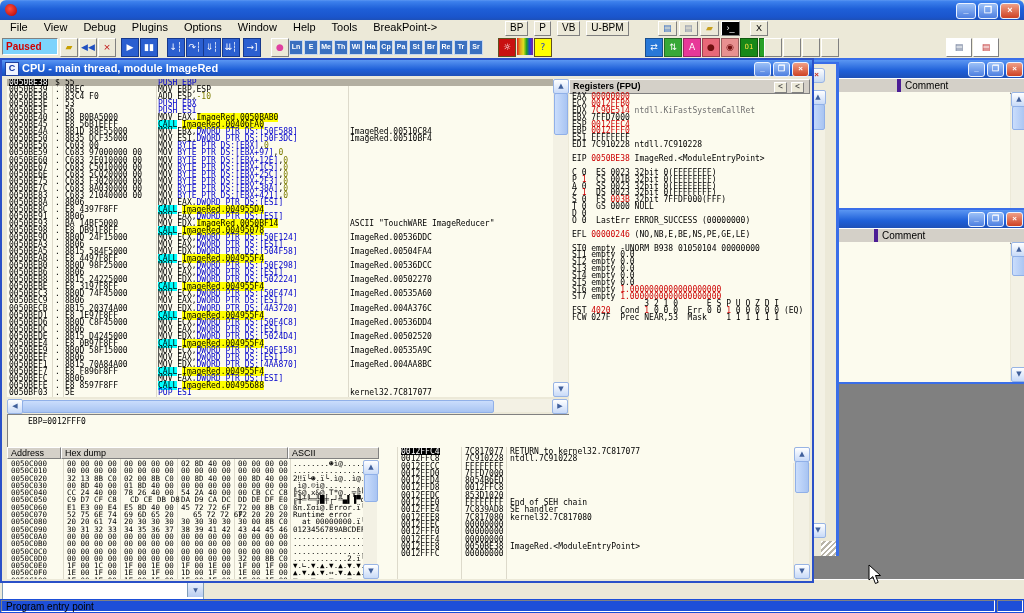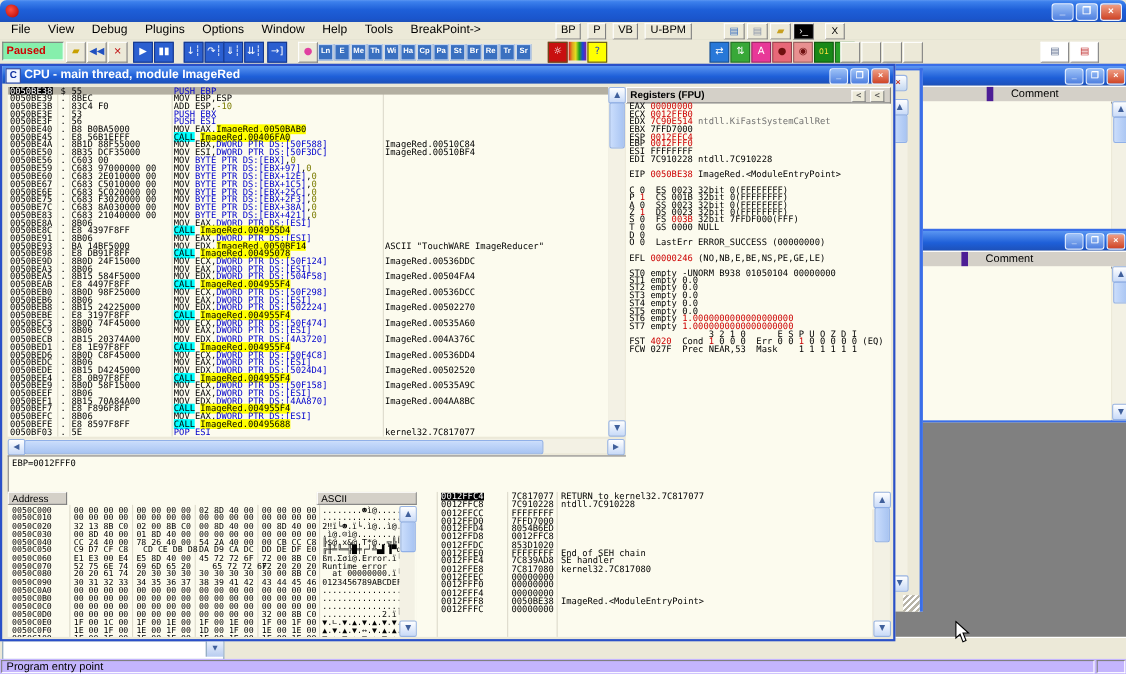--- a/index.html
+++ b/index.html
@@ -26,41 +26,41 @@
   .raised{border:1px solid;border-color:#FFFFFF #808080 #808080 #FFFFFF;background:#ECE9D8;}
   .sunken{border:1px solid;border-color:#808080 #FFFFFF #FFFFFF #808080;}
   .menu-btns{position:absolute;left:505px;top:1px;display:flex;gap:6px;align-items:flex-end;}
   .menu-btn{height:13px;padding:0 4px;font-size:10px;line-height:12px;}
   .menu-icons{position:absolute;left:658px;top:1px;display:flex;gap:2px;}
   .micon{width:17px;height:13px;text-align:center;font-size:9px;line-height:12px;}
   .menu-x{position:absolute;left:750px;top:1px;width:16px;height:13px;text-align:center;
     font-size:9px;line-height:12px;}
   
   .toolbar{position:absolute;left:0;top:36px;width:1024px;height:22px;background:#ECE9D8;}
-  .paused{position:absolute;left:2px;top:2px;width:51px;height:15px;background:#86efac;
+  .paused{position:absolute;left:2px;top:2px;width:51px;height:15px;background:#7dd3fc;
     color:#D00000;font:bold 10px/15px "Liberation Sans",sans-serif;padding-left:3px;}
   .tb-group{position:absolute;top:2px;display:flex;gap:1px;}
   .tb-btn{width:16px;height:17px;text-align:center;font-size:9px;line-height:16px;
     font-family:"DejaVu Sans",sans-serif;overflow:hidden;}
   .tb-btn.blue{background:#2B5FD0;border:1px solid #16388C;color:#fff;}
   .letters{position:absolute;left:289px;top:4px;display:flex;gap:1px;}
   .lbtn{width:12px;height:13px;background:#3A70C0;border:1px solid #C8D8F0;
     color:#fff;font:bold 7px/12px "Liberation Sans",sans-serif;text-align:center;}
   .rainbow{background:linear-gradient(90deg,#E02020,#E0A020,#E0E020,#20A020,#2040E0,#8020A0)!important;}
   
   .mdi{position:absolute;left:0;top:58px;width:1024px;height:521px;background:#808080;}
   
   .sidewin{position:absolute;background:#ECE9D8;border:2px solid #3A6EE8;z-index:1;}
   .sw-title{position:relative;height:18px;
     background:linear-gradient(180deg,#5A96F2,#1E5FD8 60%,#1D50B8);}
   .sw-ctrls{position:absolute;right:3px;top:2px;display:flex;gap:2px;}
   .sw-header{position:relative;height:14px;background:#D4D0C8;
     border:1px solid;border-color:#FFF #808080 #808080 #FFF;
     font:10px/13px "Liberation Sans",sans-serif;}
-  .sw-h2{position:absolute;top:0;bottom:0;border-left:6px solid #4c1d95;padding-left:16px;}
+  .sw-h2{position:absolute;top:0;bottom:0;border-left:4px solid #4c1d95;padding-left:4px;}
   .sw-list{position:absolute;left:0;right:16px;bottom:0;background:#FCFBEE;}
   
   .sb{position:absolute;background:#F3F1E4;}
   .sb-btn{position:absolute;left:0;width:14px;height:13px;
     background:linear-gradient(#FFFFFF,#C8DAF8);border:1px solid #98B4E4;border-radius:2px;
     color:#40609C;font:7px/12px "DejaVu Sans",sans-serif;text-align:center;}
   .sb-thumb{position:absolute;left:1px;width:12px;
     background:linear-gradient(90deg,#CADDFC,#A8C4F2);border:1px solid #90B0E8;border-radius:2px;}
   .hsb-btn{position:absolute;top:0;width:14px;height:13px;
     background:linear-gradient(#FFFFFF,#C8DAF8);border:1px solid #98B4E4;border-radius:2px;
@@ -100,21 +100,21 @@
   .reg-head{position:absolute;left:0;top:0;right:0;height:13px;background:#D4D0C8;
     border:1px solid;border-color:#FFF #808080 #808080 #FFF;
     font:bold 9px/12px "Liberation Sans",sans-serif;padding-left:3px;}
   .reg-arr{position:absolute;top:2px;width:11px;height:9px;font:8px/8px "DejaVu Sans Mono",monospace;
     text-align:center;color:#404040;}
   .reg-lines{position:absolute;left:3px;top:15px;right:0;bottom:0;}
   .r-line{height:6.9px;font:8px/6.8px "DejaVu Sans Mono",monospace;white-space:pre;color:#000;}
   .rd{color:#CC0000;}
   .gy{color:#707070;}
   
-  .infopane{font:8px/10px "DejaVu Sans Mono",monospace;padding:2px 0 0 3px;color:#000;}
+  .infopane{font:8px/10px "DejaVu Sans Mono",monospace;padding:2px 0 0 20px;color:#000;}
   
   .du-head{position:absolute;left:0;top:0;right:0;height:16px;}
   .du-hcell{position:absolute;top:0;height:12px;background:#D4D0C8;
     border:1px solid;border-color:#FFF #808080 #808080 #FFF;
     font:9px/10px "Liberation Sans",sans-serif;padding-left:3px;box-sizing:border-box;}
   .du-row{position:relative;height:7.3px;font:7.5px/7.1px "DejaVu Sans Mono",monospace;
     white-space:pre;color:#000;}
   .du-a{position:absolute;left:4px;}
   .du-g{position:absolute;}
   .du-s{position:absolute;left:286px;}
@@ -125,21 +125,21 @@
   .st-v{position:absolute;left:86px;}
   .st-c{position:absolute;left:131px;}
   
   .cmdbar{position:absolute;left:0;top:579px;width:1024px;height:20px;background:#ECE9D8;
     border-top:1px solid #FFF;}
   .combo{position:absolute;left:2px;top:2px;width:200px;height:16px;background:#fff;
     border:1px solid #7F9DB9;}
   .combo-btn{position:absolute;right:0;top:0;width:15px;height:14px;
     background:linear-gradient(#E8F0FC,#B8CCF0);border-left:1px solid #7F9DB9;
     color:#40609C;font:6px/13px "DejaVu Sans",sans-serif;text-align:center;}
-  .statusbar{position:absolute;left:0;top:599px;width:1024px;height:14px;background:#c4b5fd;}
+  .statusbar{position:absolute;left:0;top:599px;width:1024px;height:14px;background:#1d4ed8;}
   .status-panel{position:absolute;top:1px;height:12px;border:1px solid;
     border-color:#808080 #FFF #FFF #808080;font:10px/11px "Liberation Sans",sans-serif;
     padding-left:4px;box-sizing:border-box;}
   .cursor{position:absolute;z-index:99;}
 </style>
 </head>
 <body>
 
 <div id="root">
 
@@ -416,20 +416,21 @@
               <div class="r-line"><span>ST7 empty </span><span class="rd">1.0000000000000000000</span></div>
               <div class="r-line"><span>               3 2 1 0      E S P U O Z D I</span></div>
               <div class="r-line"><span>FST <span class="rd">4020</span></span><span>  Cond </span><span class="rd">1</span><span> 0 0 0  Err 0 0 </span><span class="rd">1</span><span> 0 0 0 0 0 (EQ)</span></div>
               <div class="r-line"><span>FCW 027F  Prec NEAR,53  Mask    1 1 1 1 1 1</span></div>
             </div>
         </div>
 
         <div class="pane" style="left:3px;top:369px;width:372px;height:132px">
           <div class="du-head">
             <span class="du-hcell" style="left:0;width:54px">Address</span>
+            <span class="du-hcell" style="left:54px;width:227px">Hex dump</span>
             <span class="du-hcell" style="left:281px;width:91px">ASCII</span>
           </div>
           <div class="dvl" style="left:56px;top:12px"></div>
           <div class="dvl" style="left:113px;top:12px"></div>
           <div class="dvl" style="left:170px;top:12px"></div>
           <div class="dvl" style="left:227px;top:12px"></div>
           <div class="dvl" style="left:283px;top:12px"></div>
           <div style="position:relative;top:13px">
               <div class="du-row"><span class="du-a">0050C000</span><span class="du-g" style="left:60px">00 00 00 00</span><span class="du-g" style="left:117px">00 00 00 00</span><span class="du-g" style="left:174px">02 8D 40 00</span><span class="du-g" style="left:231px">00 00 00 00</span><span class="du-s">........☻ì@.....</span></div>
               <div class="du-row"><span class="du-a">0050C010</span><span class="du-g" style="left:60px">00 00 00 00</span><span class="du-g" style="left:117px">00 00 00 00</span><span class="du-g" style="left:174px">00 00 00 00</span><span class="du-g" style="left:231px">00 00 00 00</span><span class="du-s">................</span></div>

